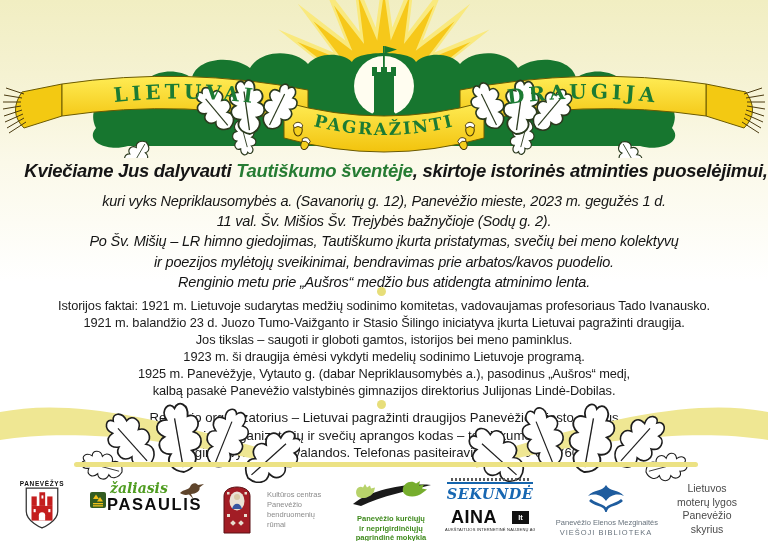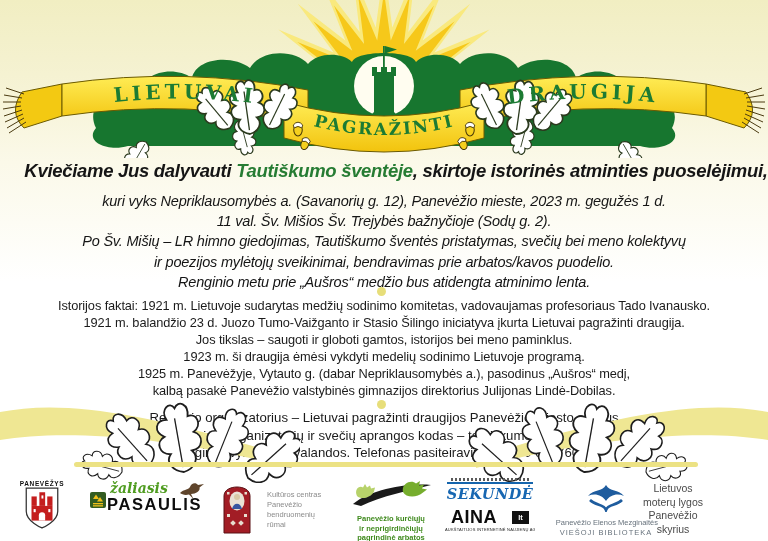--- a/index.html
+++ b/index.html
@@ -44,21 +44,21 @@
   .aina-row{margin-top:6px;display:flex;align-items:center;justify-content:center;gap:15px;}
   .aina-t{font-size:18px;font-weight:900;letter-spacing:0.5px;color:#0c0c0c;line-height:18px;}
   .aina-box{width:17px;height:13px;background:#111;color:#fff;font-size:7.5px;font-weight:bold;
     display:flex;align-items:center;justify-content:center;}
   .aina-sub{font-size:4px;letter-spacing:0.2px;color:#222;white-space:nowrap;overflow:hidden;margin-top:1px;}
   
   .lg6{left:554px;top:2px;width:104px;text-align:center;}
   .lg6 .l1{font-size:7.5px;color:#67727c;margin-top:2px;text-align:right;}
   .lg6 .l2{font-size:7.5px;letter-spacing:1px;color:#67727c;margin-top:1px;}
   
-  .lg7{left:622px;top:4px;width:102px;text-align:center;font-size:10.5px;line-height:13.5px;color:#4a4a4a;}
+  .lg7{left:656px;top:4px;width:102px;text-align:center;font-size:10.5px;line-height:13.5px;color:#4a4a4a;}
 </style>
 </head>
 <body>
 
 <div class="poster">
 
   <svg class="banner" viewBox="0 0 768 158">
     <defs>
       <linearGradient id="gy" x1="0" y1="0" x2="0" y2="1">
         <stop offset="0" stop-color="#ffec55"></stop>
@@ -157,21 +157,21 @@
     </g>
   </svg>
 
   <div class="txtblock lead">
     <span>Kviečiame Jus dalyvauti </span><span class="hl" style="color:#267c33">Tautiškumo šventėje</span><span>, skirtoje istorinės atminties puoselėjimui,</span>
   </div>
 
   <div class="txtblock details">
     <div>kuri vyks Nepriklausomybės a. (Savanorių g. 12),  Panevėžio mieste, 2023 m. gegužės 1 d.</div>
     <div>11 val. Šv. Mišios Šv. Trejybės bažnyčioje (Sodų g. 2).</div>
-    <div>Po Šv. Mišių – LR himno giedojimas, Tautiškumo šventės pristatymas, svečių bei meno kolektyvų</div>
+    <div>Po Šv. Mišių – LR himno giedojimas, Tautiškumo įkurta pristatymas, svečių bei meno kolektyvų</div>
     <div>ir poezijos mylėtojų sveikinimai, bendravimas prie arbatos/kavos puodelio.</div>
     <div>Renginio metu prie „Aušros“ medžio bus atidengta atminimo lenta.</div>
   </div>
 
   <div class="dot dot1"></div>
 
   <div class="txtblock facts">
     <div>Istorijos faktai: 1921 m. Lietuvoje sudarytas medžių sodinimo komitetas, vadovaujamas profesoriaus Tado Ivanausko.</div>
     <div>1921 m. balandžio 23 d. Juozo Tumo-Vaižganto ir Stasio Šilingo iniciatyva įkurta Lietuvai pagražinti draugija.</div>
     <div>Jos tikslas – saugoti ir globoti gamtos, istorijos bei meno paminklus.</div>
@@ -274,21 +274,21 @@
 
     <div class="logo lg4">
       <svg width="84" height="26" viewBox="0 0 84 26">
         <path d="M4,23 C24,7 62,2 82,4 C62,9 32,15 12,25 Z" fill="#1a1a1a"></path>
         <path d="M8,15 C5,9 10,4 14,6.5 L16,3 L18,6.5 L21,4.5 L22,7.5 L26,6.5 L25,10.5 C22,17 12,19 8,15 Z" fill="#b7d26a"></path>
         <path d="M54,11 C52,3 62,-2 67,2.5 L71,0 L70,4.5 L75,3.5 L73,7.5 L78,8.5 L74,11.5 C68,17 57,17 54,11 Z" fill="#76ad2d"></path>
       </svg>
       <div class="txt">
         <div>Panevėžio kurčiųjų</div>
         <div>ir neprigirdinčiųjų</div>
-        <div>pagrindinė arbatos</div>
+        <div>pagrindinė mokykla</div>
       </div>
     </div>
 
     <div class="logo lg5">
       <div class="sek-micro"></div>
       <div class="sek-line"></div>
       <div class="sek-title">SEKUNDĖ</div>
       <div class="aina-row">
         <span class="aina-t">AINA</span>
         <span class="aina-box">lt</span>

